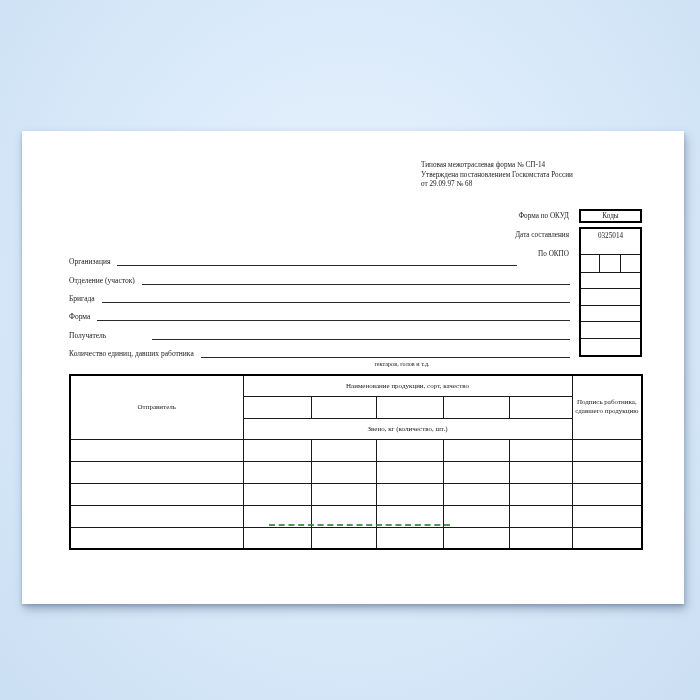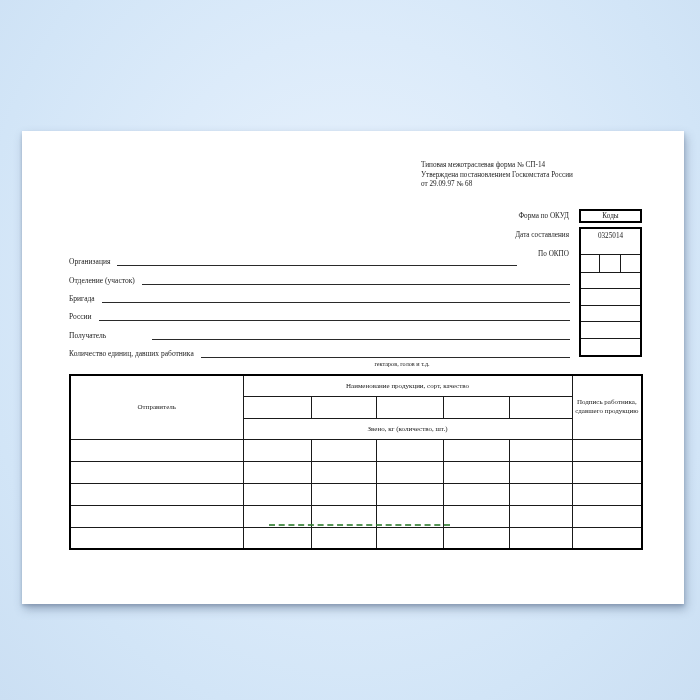--- a/index.html
+++ b/index.html
@@ -134,21 +134,21 @@
     </div>
     <div class="field f2">
       <span class="flabel">Отделение (участок)</span>
       <span class="fline"></span>
     </div>
     <div class="field f3">
       <span class="flabel">Бригада</span>
       <span class="fline"></span>
     </div>
     <div class="field f4">
-      <span class="flabel">России</span>
+      <span class="flabel">Форма</span>
       <span class="fline"></span>
     </div>
     <div class="field f5">
       <span class="flabel">Получатель</span>
       <span class="fline"></span>
     </div>
     <div class="field f6">
       <span class="flabel">Количество единиц, давших работника</span>
       <span class="fline"></span>
     </div>

